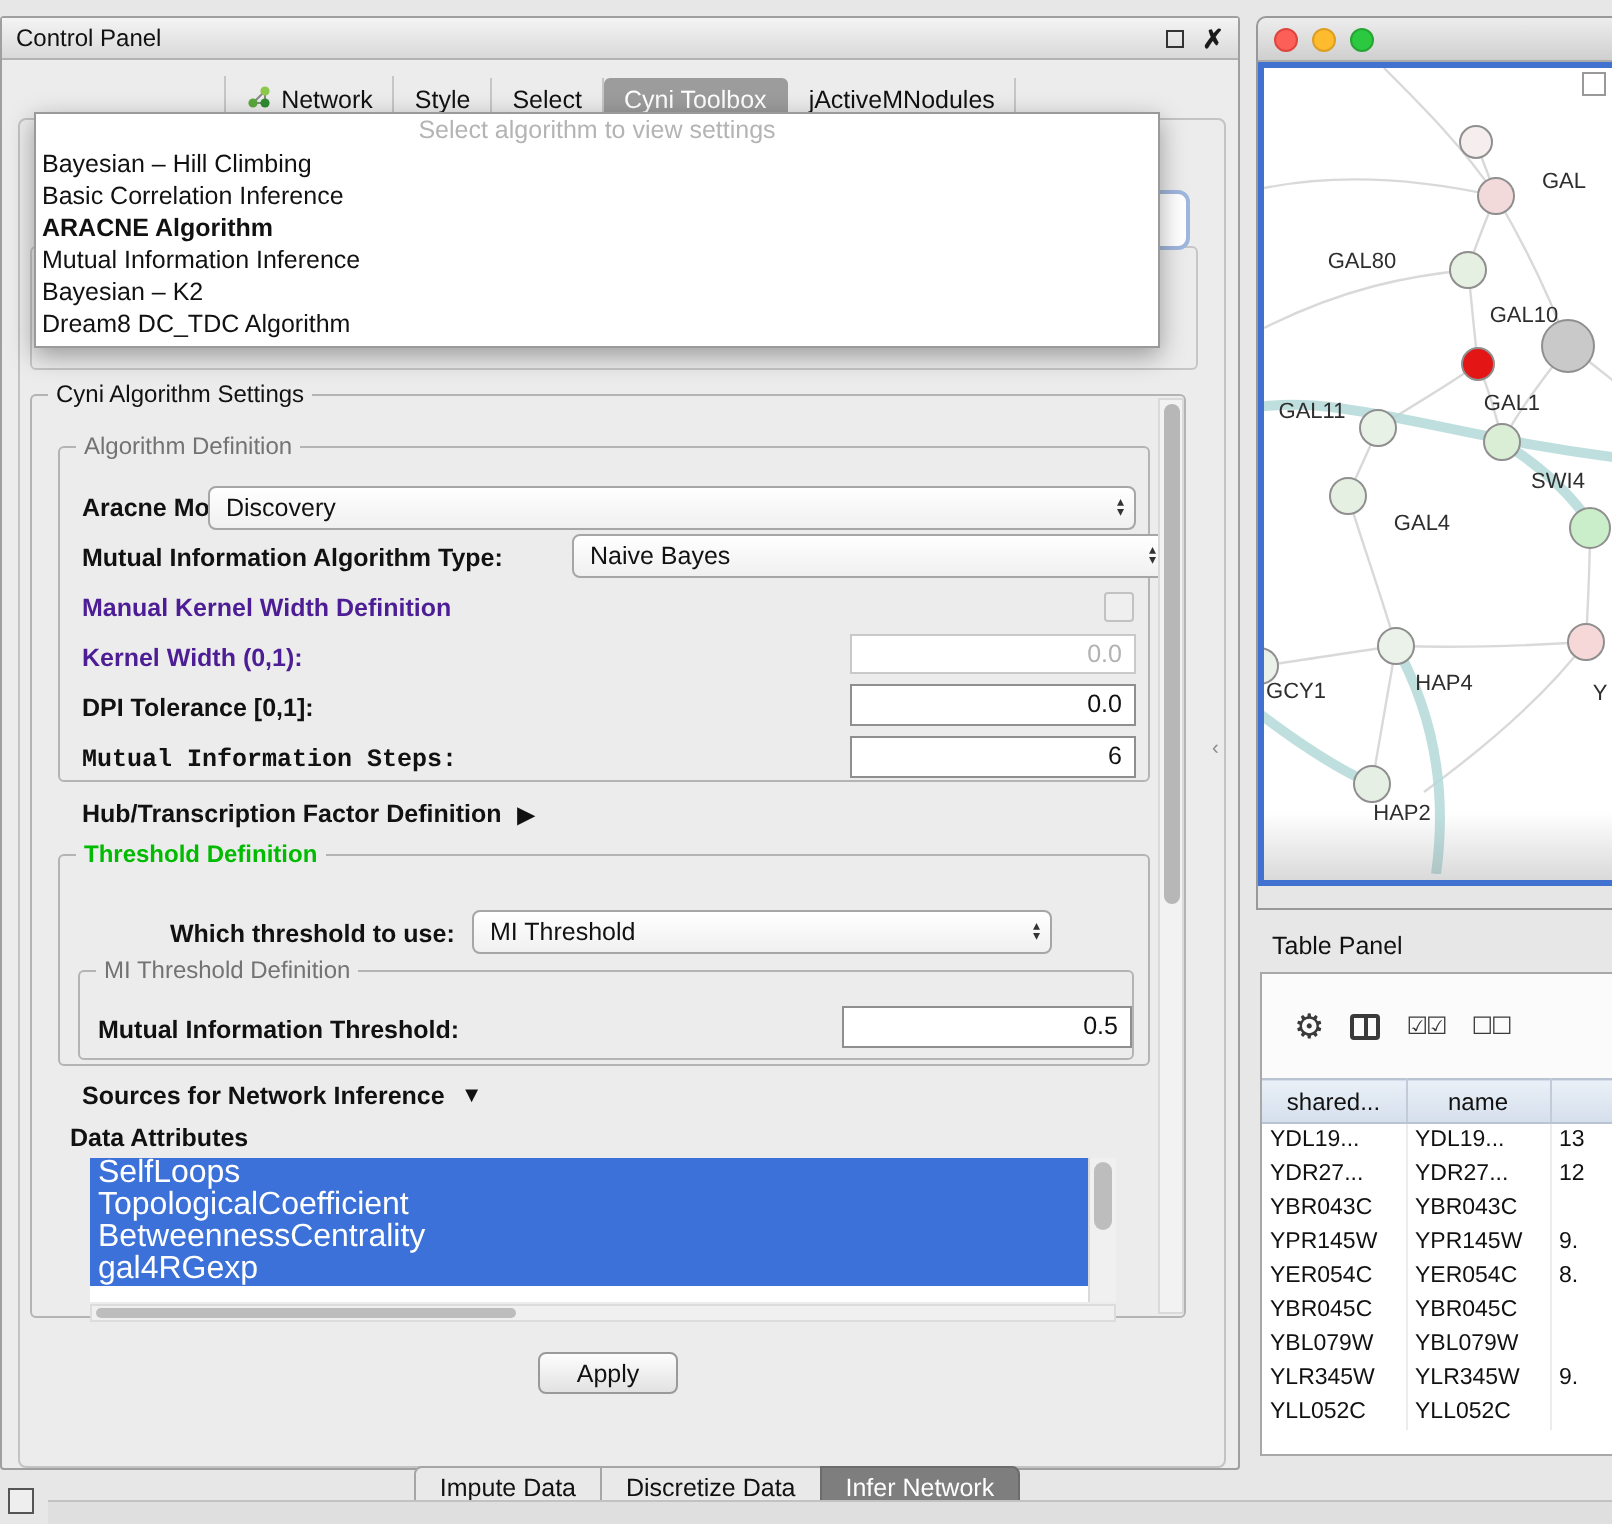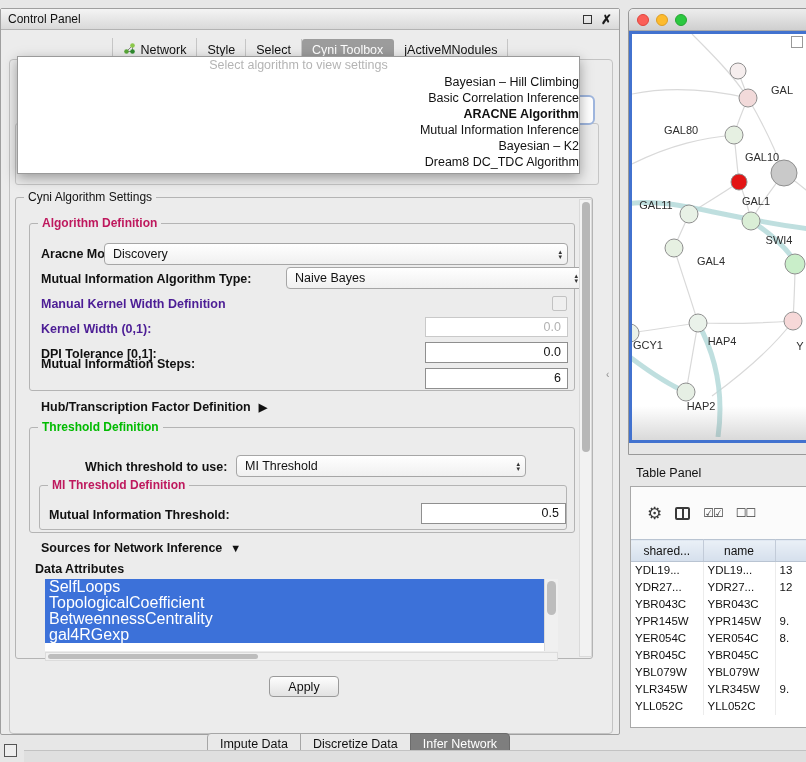--- a/index.html
+++ b/index.html
@@ -21,27 +21,27 @@
   .cp-tab:first-child { border-left:1px solid #c6c6c6; }
   .cp-tab.selected { background:#9c9c9c; color:#fff; border-radius:3px; border-color:transparent; }
 
   
   #obscured-group { position:absolute; left:14px; top:114px; width:584px; height:62px; border:1px solid #c6c6c6; border-radius:3px; z-index:1; }
   #obscured-spinner { position:absolute; left:558px; top:86px; width:36px; height:30px; background:#fff; border:2px solid #9fb6de; border-radius:6px; z-index:2; }
 
   
   #algo-popup { position:absolute; left:16px; top:47px; width:563px; height:118px; background:#fff; border:1px solid #9a9a9a; box-shadow:0 4px 12px rgba(0,0,0,.35); z-index:40; font-size:12.5px; }
   #algo-placeholder { height:17px; line-height:17px; text-align:center; color:#b4b4b4; }
-  .dd-item { height:16px; line-height:16px; padding-left:3px; white-space:nowrap;text-align:right; }
+  .dd-item { height:16px; line-height:16px; padding-left:3px; white-space:nowrap; }
   .dd-item.selected { font-weight:bold; }
 
   
   .groupbox { position:absolute; border:1px solid #b4b4b4; border-radius:3px; }
   .group-title { position:absolute; top:-8px; left:8px; background:#ececec; padding:0 4px; font-size:12px; white-space:nowrap; }
-  .gt-blue { color:#be185d; font-weight:bold; }
+  .gt-blue { color:#737373; font-weight:normal; }
   .gt-green { color:#00bb00; font-weight:bold; }
 
   #settings-group { left:14px; top:188px; width:578px; height:462px; }
   #settings-scroll { position:absolute; left:578px; top:190px; width:13px; height:458px; background:#f2f2f2; border:1px solid #dadada; z-index:5; }
   #settings-thumb { position:absolute; left:2px; top:2px; width:8px; height:250px; background:#b7b7b7; border-radius:4px; }
 
   #algodef-group { left:28px; top:214px; width:546px; height:168px; }
   #threshold-group { left:28px; top:418px; width:546px; height:106px; }
   #mithr-group { left:38px; top:476px; width:528px; height:45px; }
 
@@ -189,21 +189,21 @@
           <span>▴</span>
           <span>▾</span>
         </span>
     </div>
     <span class="lbl b dis" style="left:40px; top:288px;">Manual Kernel Width Definition</span>
     <span class="checkbox" style="left:551px; top:287px;"></span>
     <span class="lbl b dis" style="left:40px; top:313px;">Kernel Width (0,1):</span>
     <div class="tfield disabled" style="left:424px; top:308px; width:143px;">0.0</div>
     <span class="lbl b" style="left:40px; top:338px;">DPI Tolerance [0,1]:</span>
     <div class="tfield" style="left:424px; top:333px; width:143px;">0.0</div>
-    <span class="lbl b" style="left:40px; top:348px;">Mutual Information Steps:</span>
+    <span class="lbl b" style="left:40px; top:364px;font-family:Liberation Mono, monospace;">Mutual Information Steps:</span>
     <div class="tfield" style="left:424px; top:359px; width:143px;">6</div>
 
     <div class="disclosure-row" style="left:40px; top:391px;">
       <span>Hub/Transcription Factor Definition</span>
       <span class="tri">▶</span>
     </div>
 
     <div class="groupbox" id="threshold-group">
       <span class="group-title gt-green">Threshold Definition</span>
     </div>

